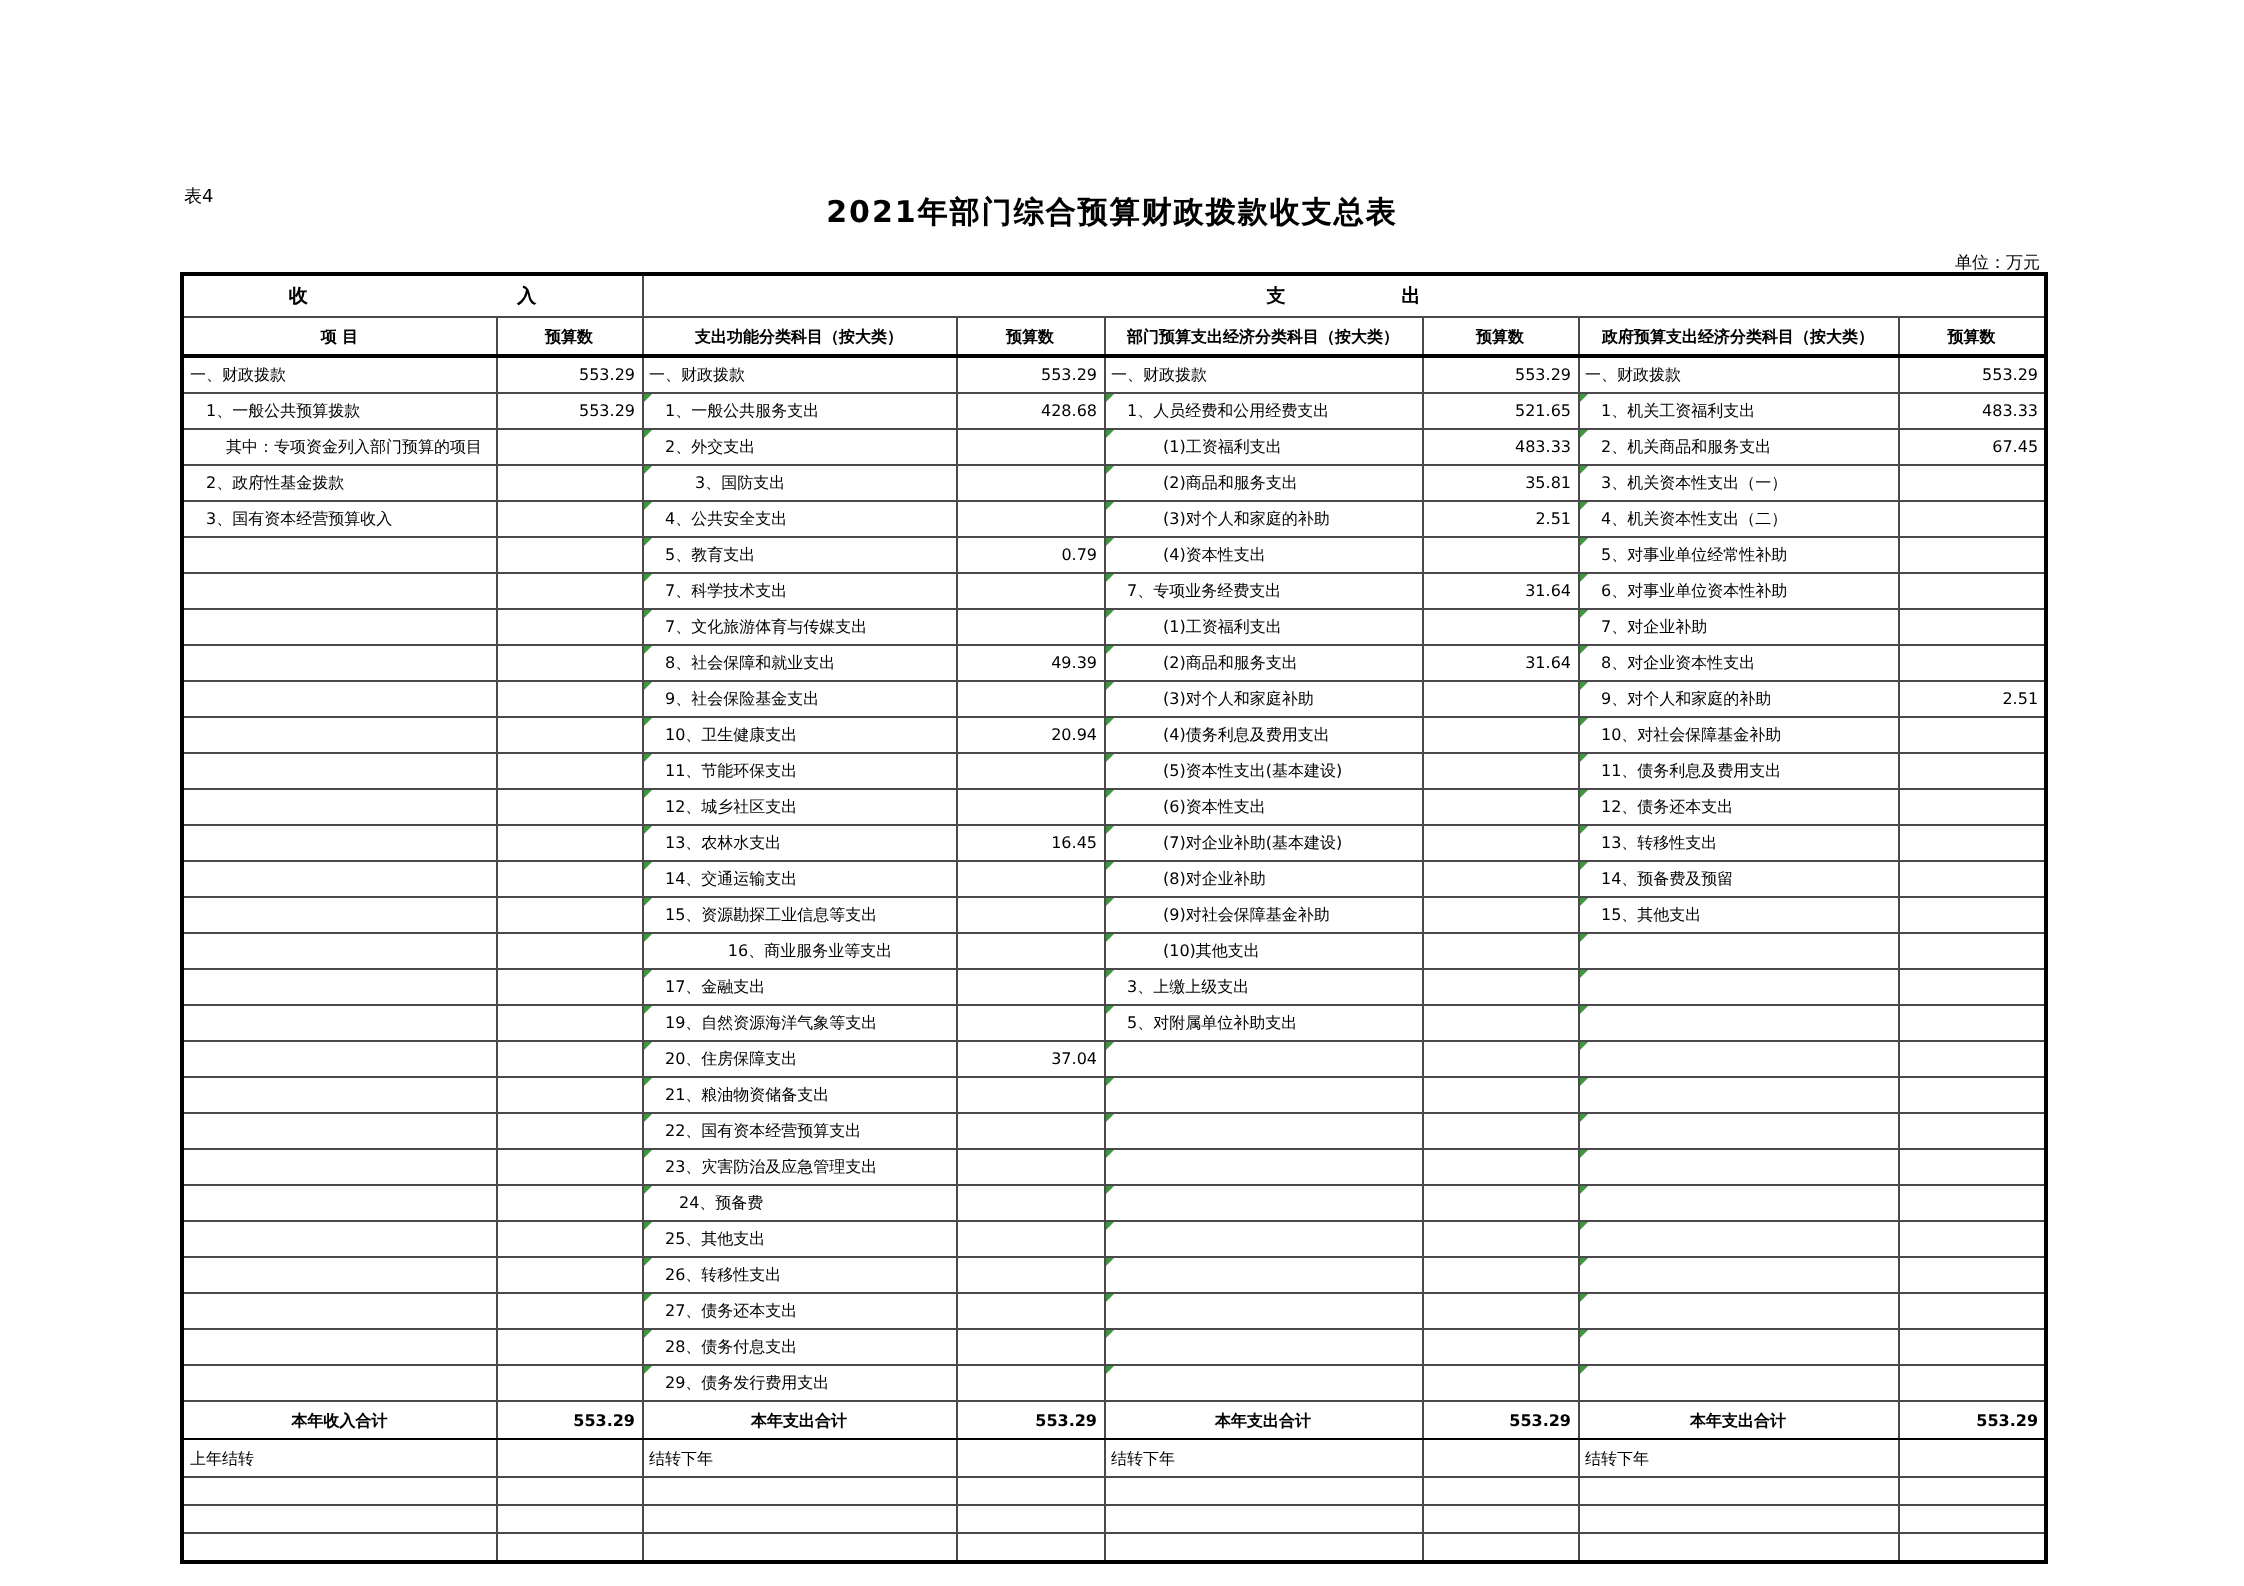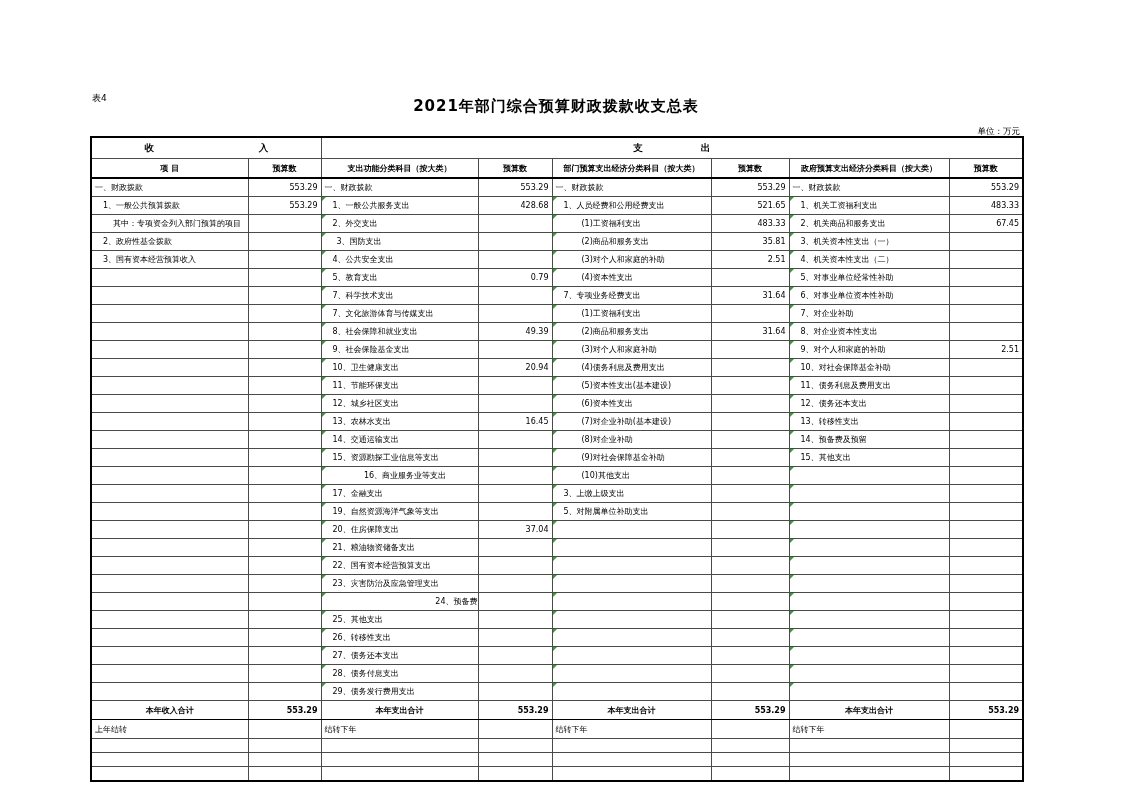--- a/index.html
+++ b/index.html
@@ -100,21 +100,21 @@
           <td class="label gm" style="padding-left: 11px;">2、外交支出</td>
           <td class="num"></td>
           <td class="label gm" style="padding-left: 29px;">(1)工资福利支出</td>
           <td class="num">483.33</td>
           <td class="label gm" style="padding-left: 11px;">2、机关商品和服务支出</td>
           <td class="num">67.45</td>
         </tr>
         <tr class="r-item">
           <td class="label" style="padding-left: 11px;">2、政府性基金拨款</td>
           <td class="num"></td>
-          <td class="label gm" style="padding-left: 15px;">3、国防支出</td>
+          <td class="label gm" style="padding-left: 26px;">3、国防支出</td>
           <td class="num"></td>
           <td class="label gm" style="padding-left: 29px;">(2)商品和服务支出</td>
           <td class="num">35.81</td>
           <td class="label gm" style="padding-left: 11px; margin-left: 27px;">3、机关资本性支出（一）</td>
           <td class="num"></td>
         </tr>
         <tr class="r-item">
           <td class="label" style="padding-left: 11px;">3、国有资本经营预算收入</td>
           <td class="num"></td>
           <td class="label gm" style="padding-left: 11px;">4、公共安全支出</td>
@@ -300,21 +300,21 @@
           <td class="label gm" style="padding-left: 11px;">23、灾害防治及应急管理支出</td>
           <td class="num"></td>
           <td class="label gm" style="padding-left: 3px;"></td>
           <td class="num"></td>
           <td class="label gm" style="padding-left: 3px;"></td>
           <td class="num"></td>
         </tr>
         <tr class="r-item">
           <td class="label" style="padding-left: 3px;"></td>
           <td class="num"></td>
-          <td class="label gm" style="padding-left: 1px; text-align: right;">24、预备费</td>
+          <td class="label gm" style="padding-left: 18px;">24、预备费</td>
           <td class="num"></td>
           <td class="label gm" style="padding-left: 3px;"></td>
           <td class="num"></td>
           <td class="label gm" style="padding-left: 3px;"></td>
           <td class="num"></td>
         </tr>
         <tr class="r-item">
           <td class="label" style="padding-left: 3px;"></td>
           <td class="num"></td>
           <td class="label gm" style="padding-left: 11px;">25、其他支出</td>

